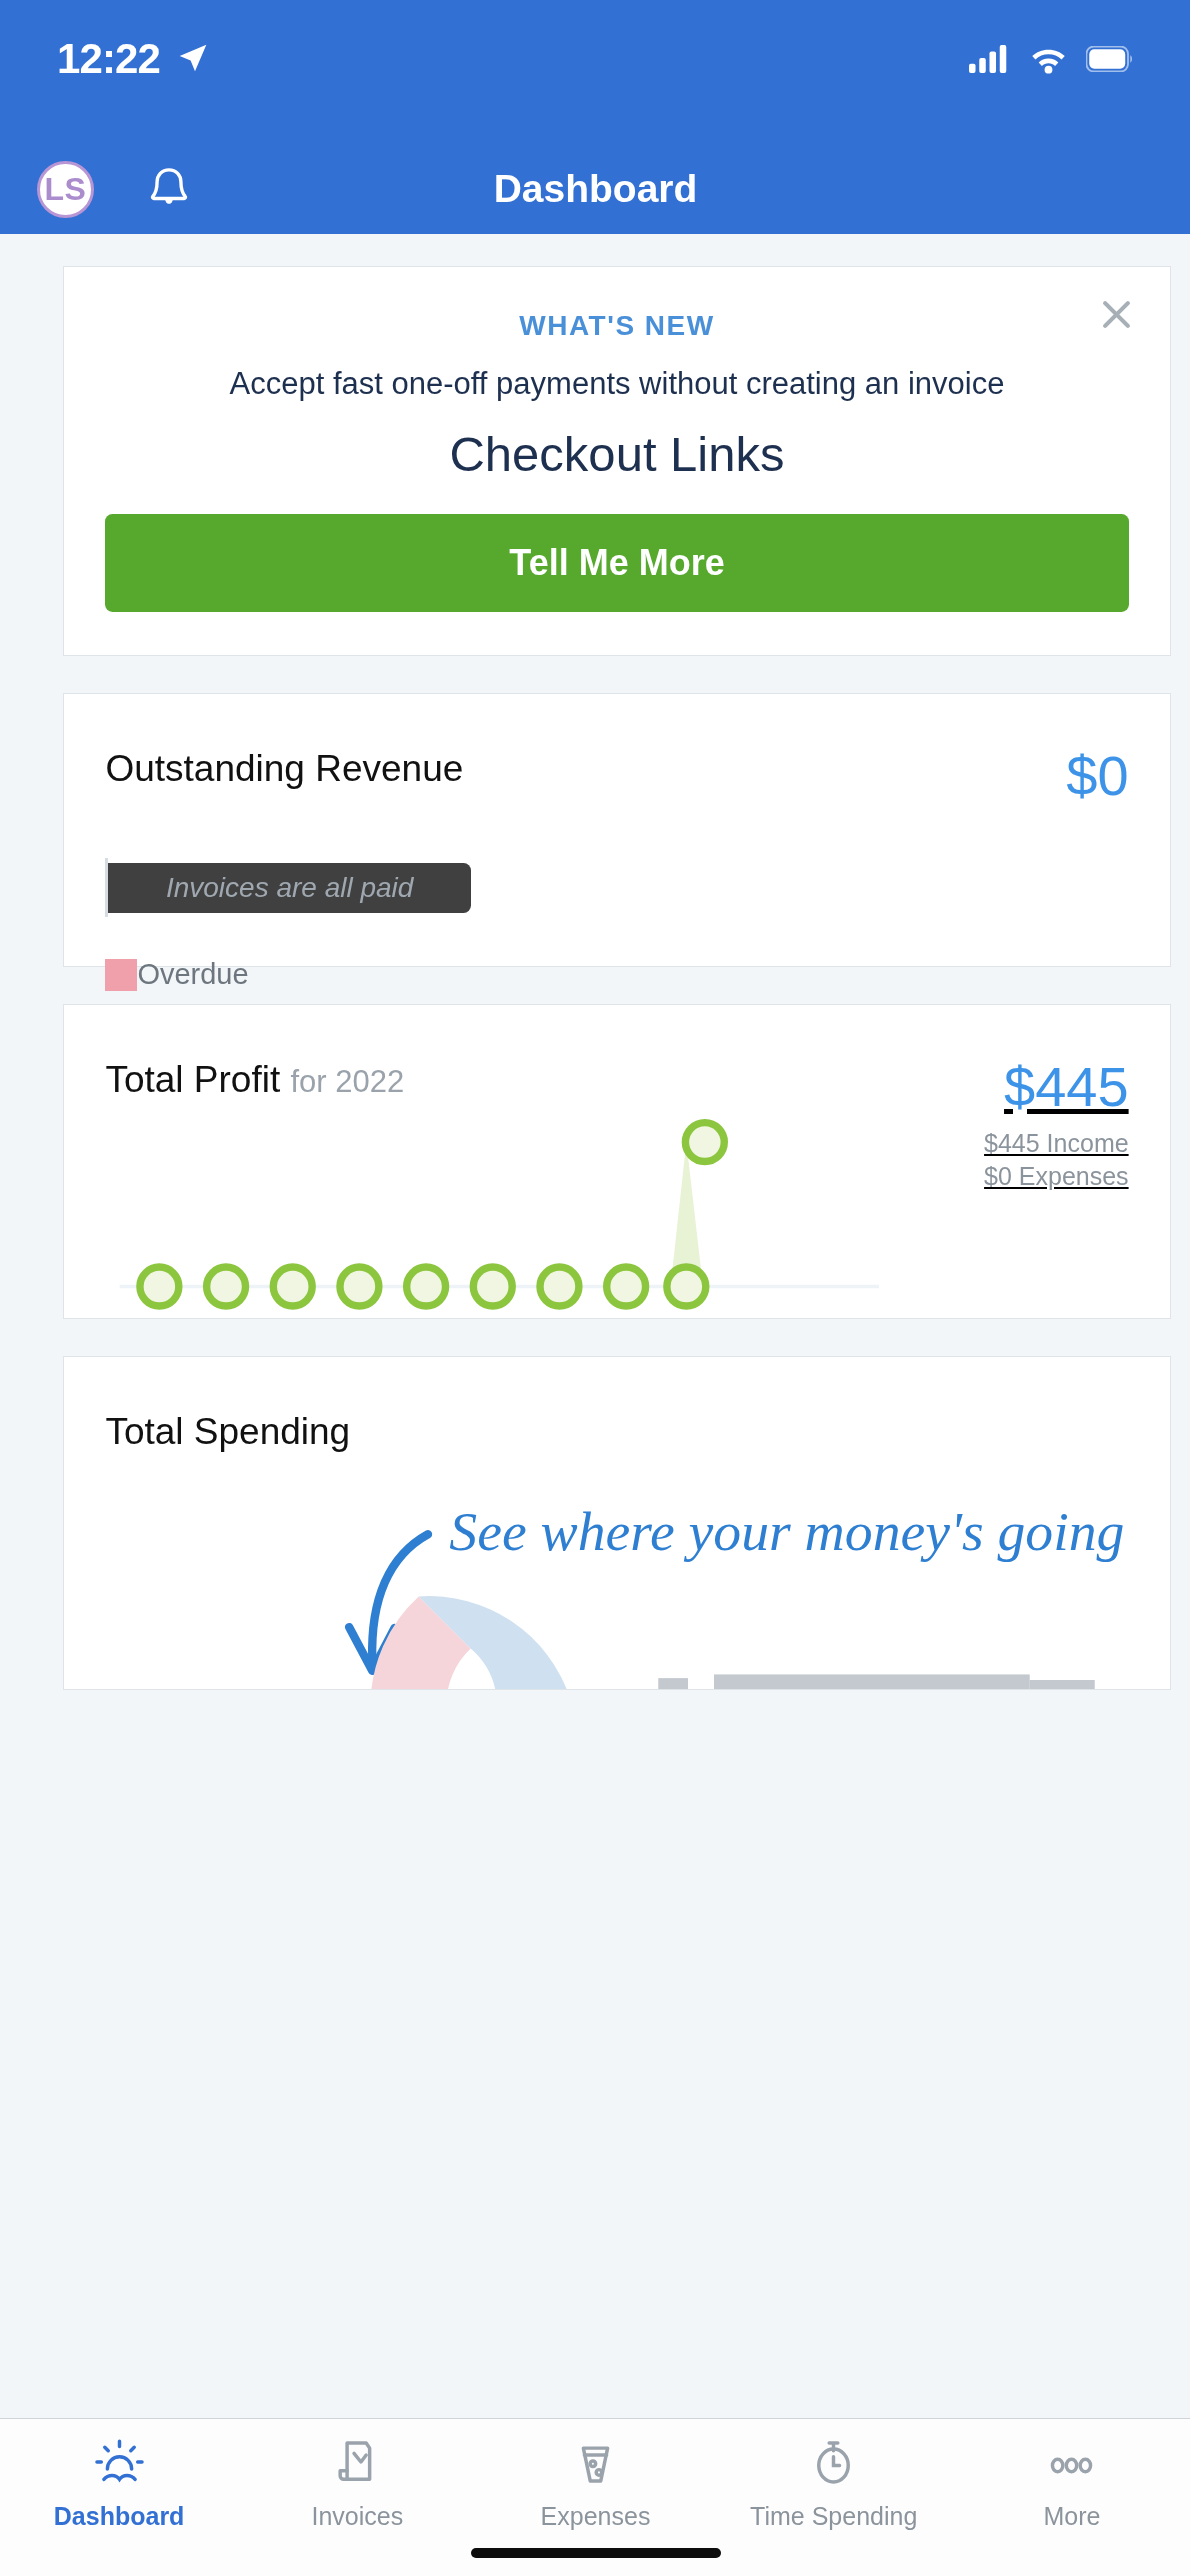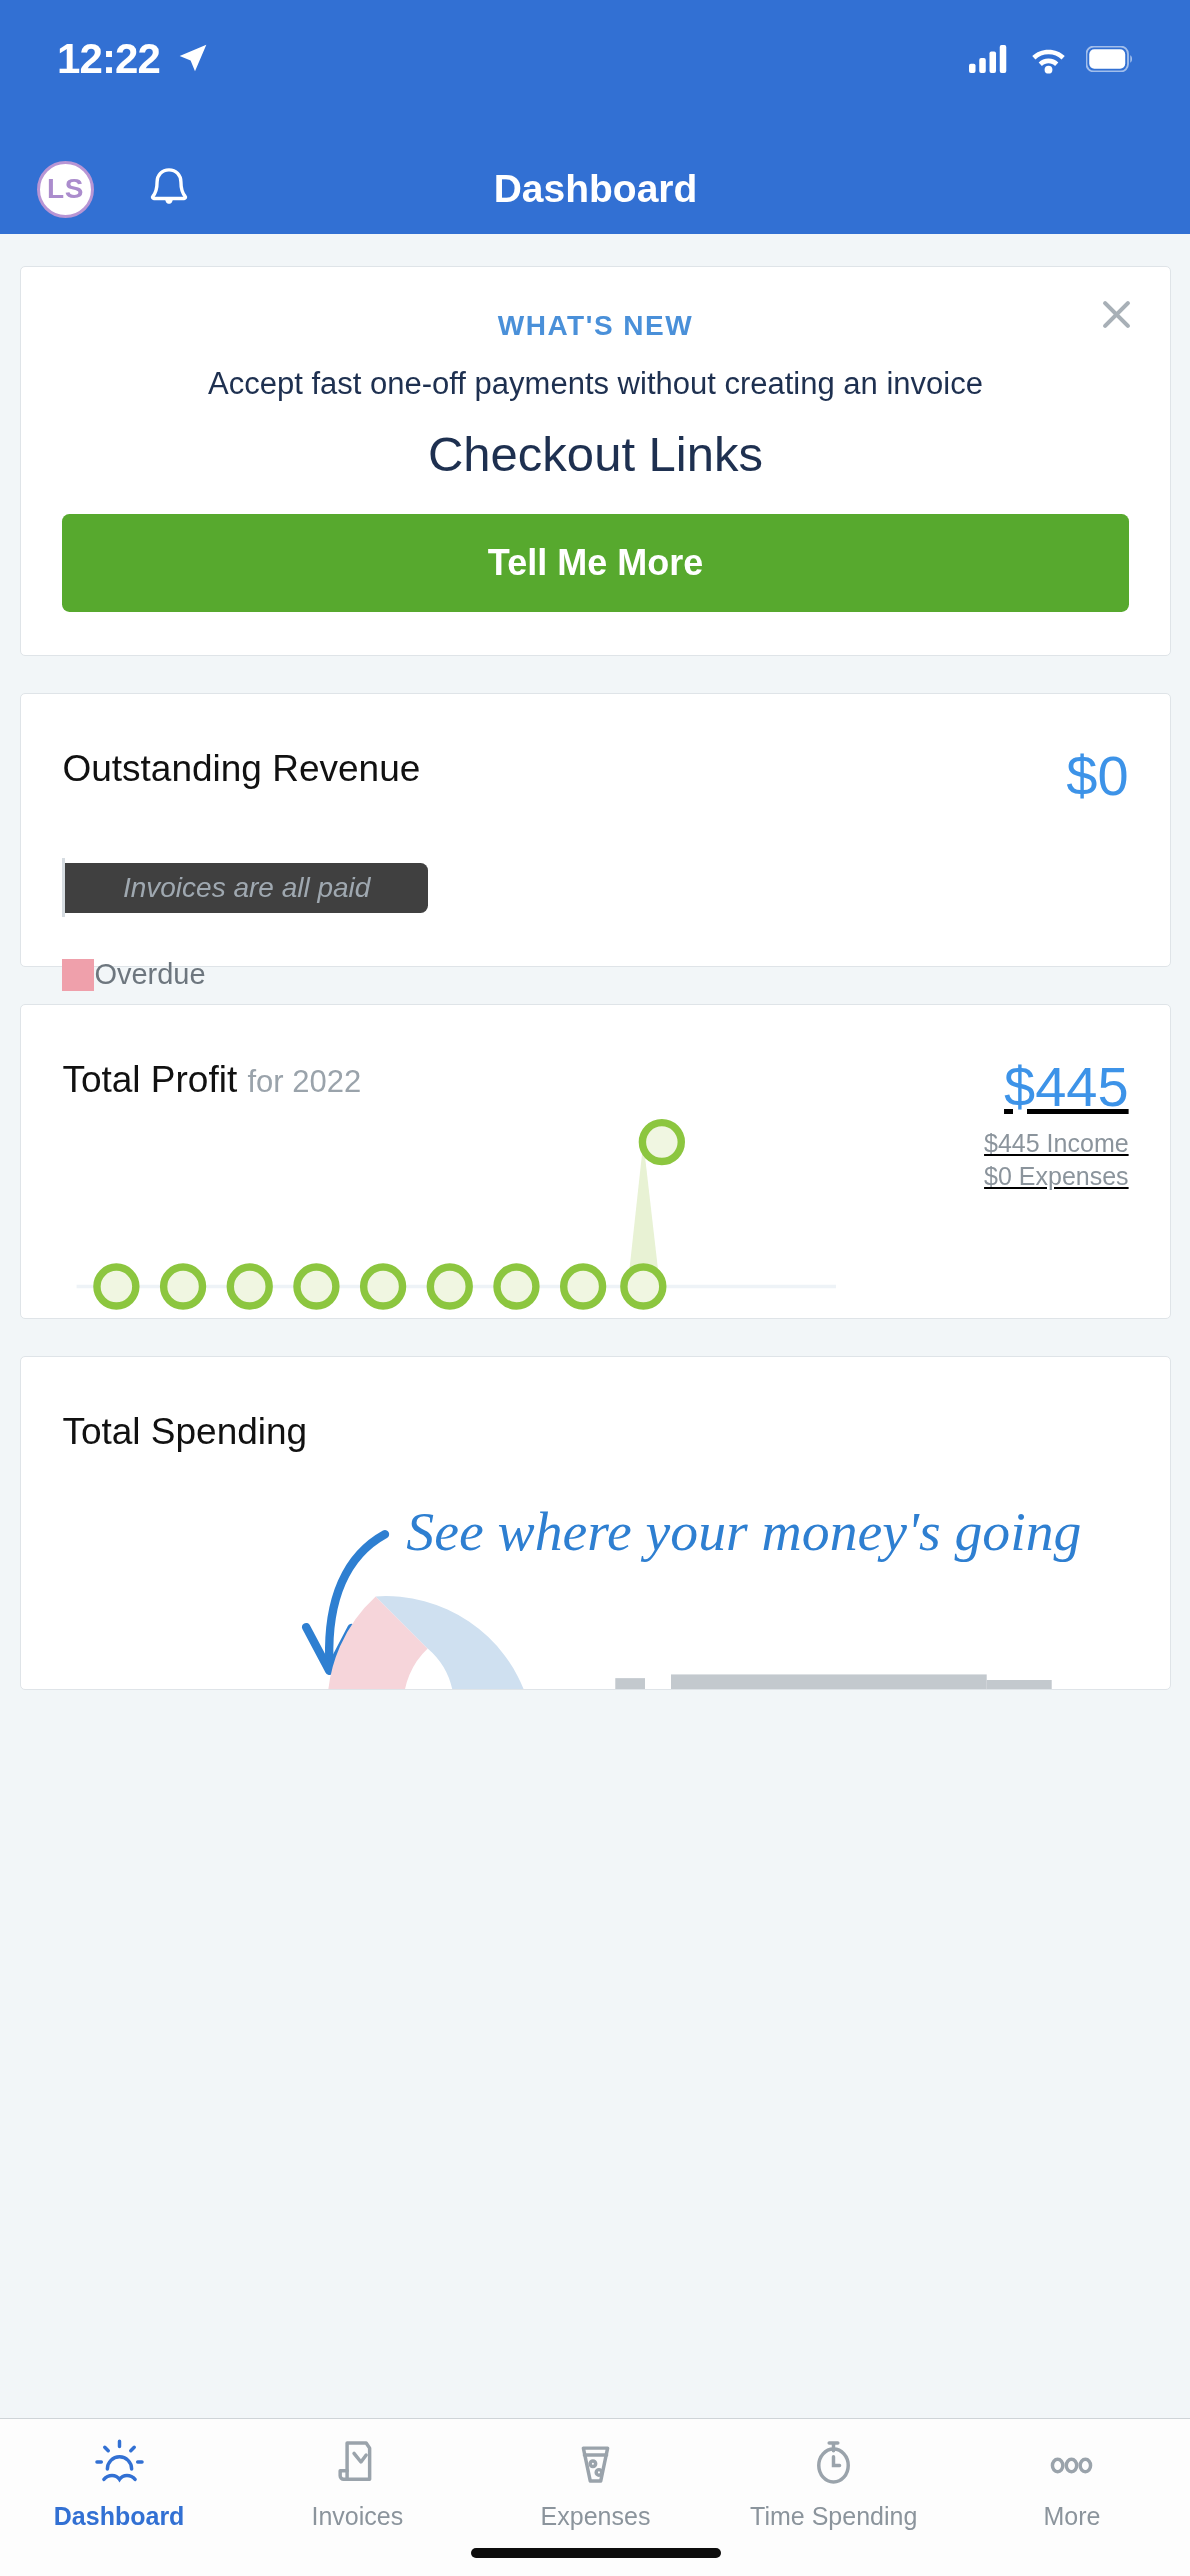--- a/index.html
+++ b/index.html
@@ -23,37 +23,37 @@
 
   
   #nav-bar {
     height:90px; background:#3270d3; position:relative;
     display:flex; align-items:center; padding:0 37px;
   }
   #avatar {
     width:57px; height:57px; border-radius:50%;
     background:#fff; border:3.7px solid #b895d4;
     display:flex; align-items:center; justify-content:center;
-    color:#ab8ccd; font-size:28px; font-weight:600; letter-spacing:0.5px;
+    color:#ab8ccd; font-size:32px; font-weight:600; letter-spacing:0.5px;
     flex:0 0 auto;
   }
   #bell-btn { margin-left:48px; display:flex; align-items:center; }
   #nav-title {
     position:absolute; left:0; right:0; text-align:center;
     color:#fff; font-size:39px; font-weight:700; pointer-events:none;
   }
 
   
   #content {
     position:absolute; top:234px; left:0; right:0; bottom:158px;
     padding:32px 20.4px 0 20.4px; overflow:hidden;
   }
   .card {
-    background:#fff; border:1.4px solid #dfe4e8; border-radius:5px;
-    margin-bottom:37px; position:relative;
+    background:#fff; border:1.4px solid #dfe4e8; border-radius:0;
+    margin-bottom:37px; position:relative;margin-left:43px;
   }
 
   
   #whatsnew-card { padding:43px 41px 43px 41px; text-align:center; }
   #close-icon {
     position:absolute; top:26px; right:32px;
     width:43px; height:43px; cursor:pointer;
     display:flex; align-items:center; justify-content:center;
   }
   #whats-new-label {

